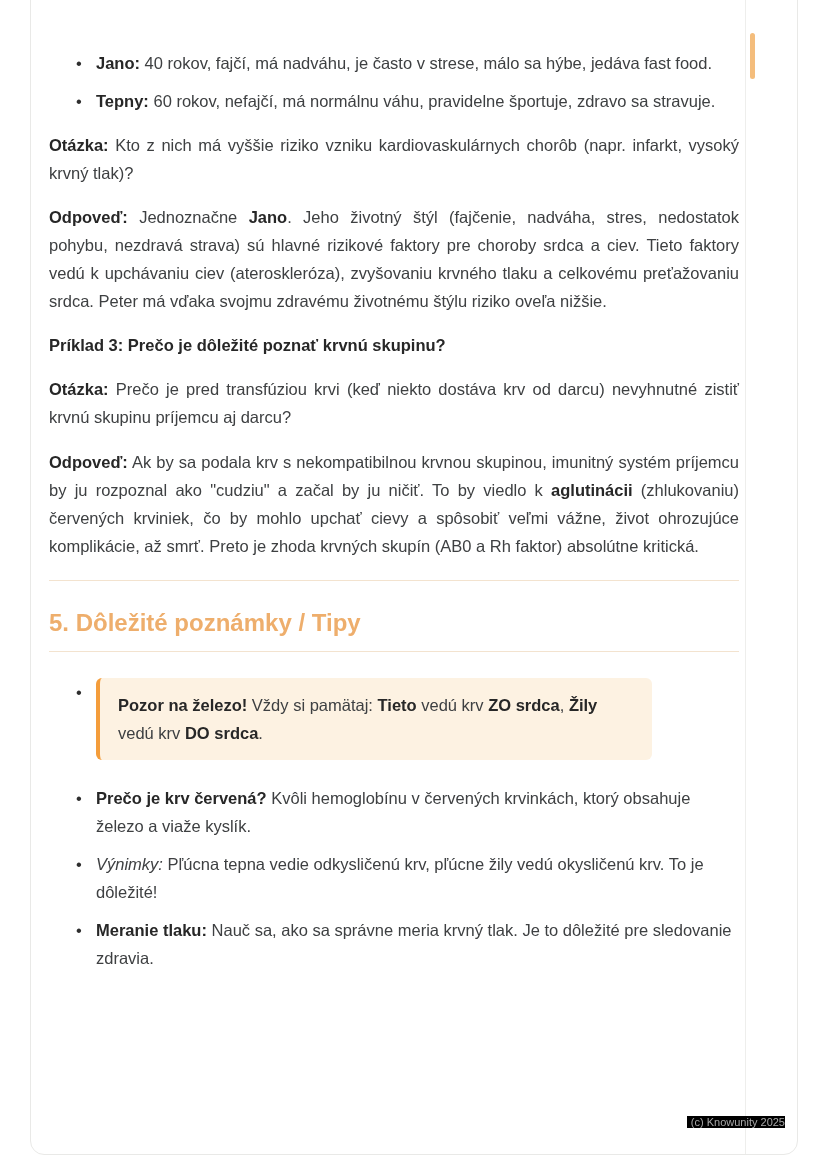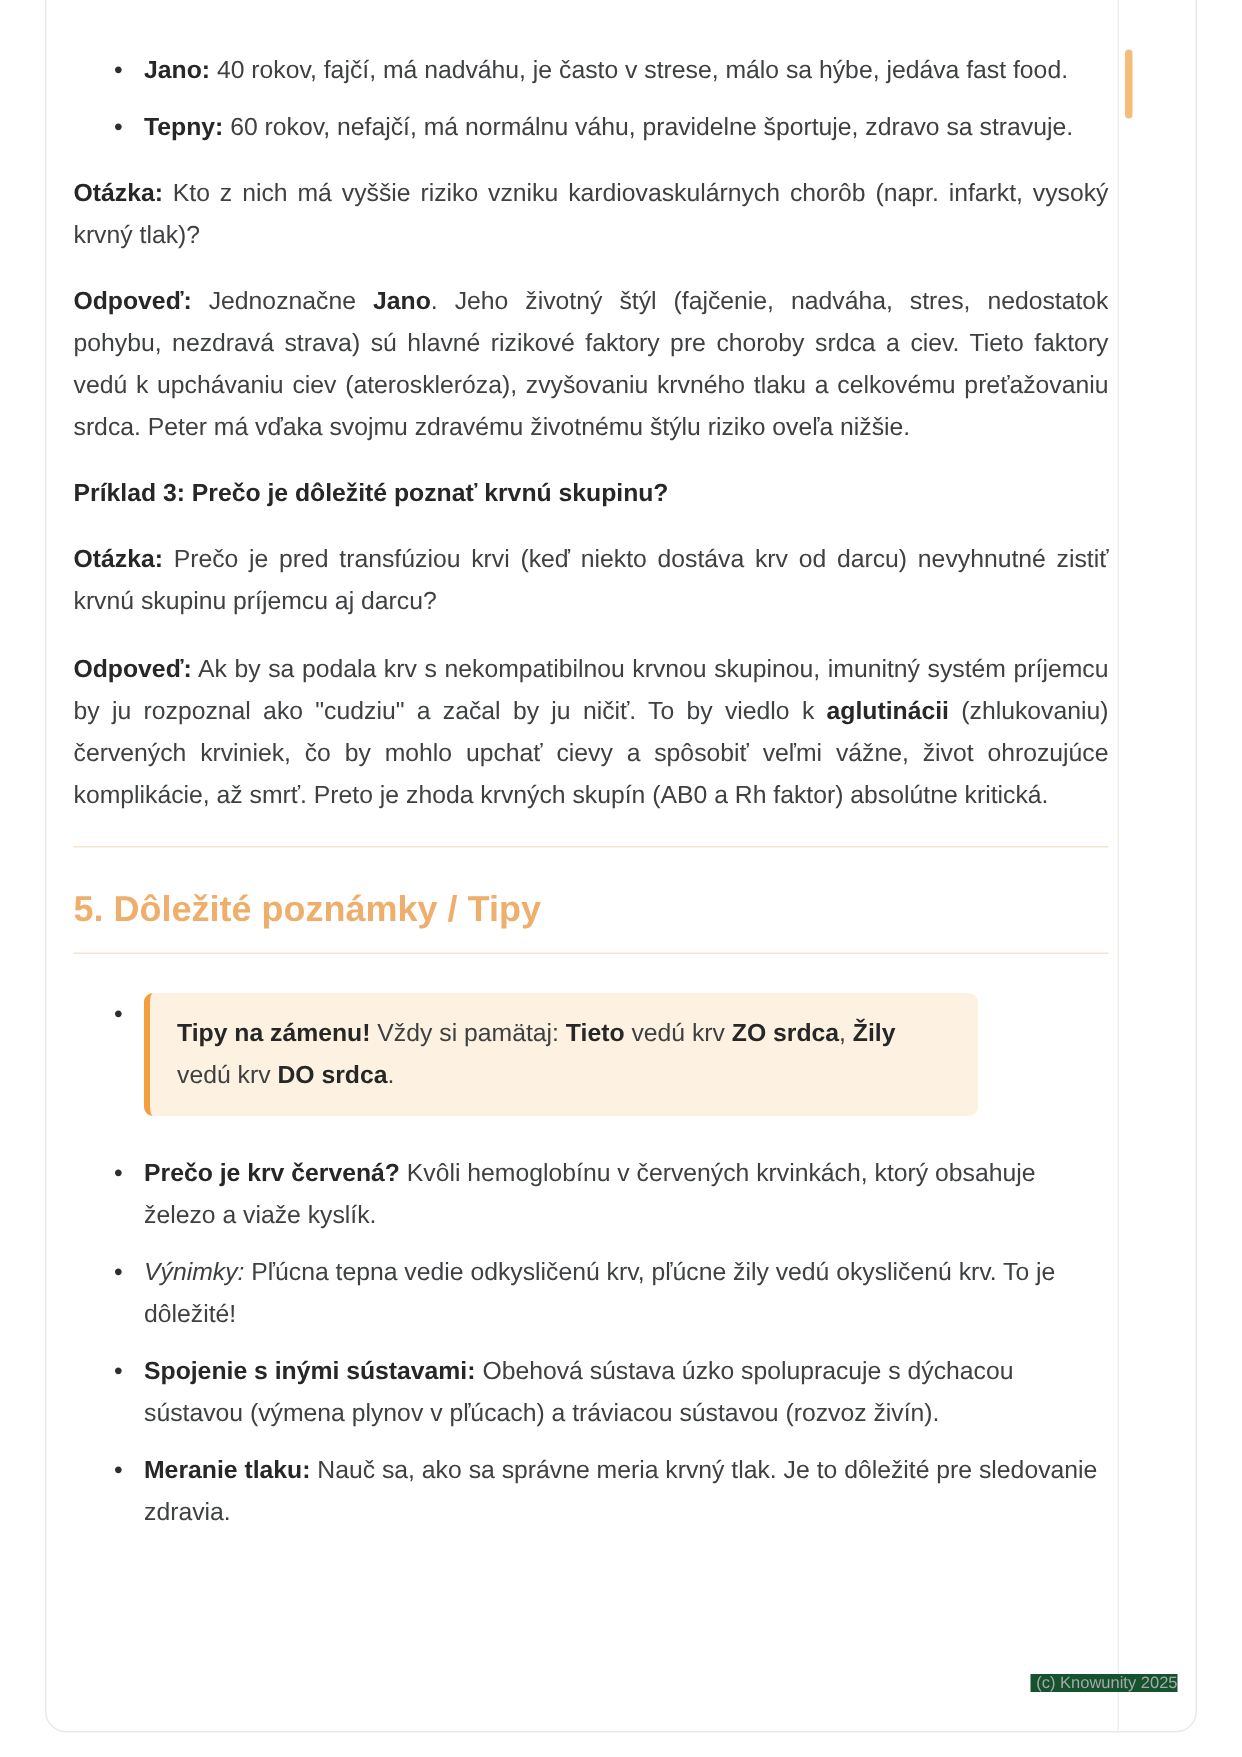--- a/index.html
+++ b/index.html
@@ -18,21 +18,21 @@
   .card {
     position:absolute;
     left:30px; top:-26px;
     width:768px; height:1181px;
     background:#ffffff;
     border:1px solid var(--card-border, #e9e9e7);
     border-radius:14px;
   }
   .content {
     position:absolute;
-    left:18px; top:58px;
+    left:18px; top:74px;
     width:690px;
     font-size:16.5px;
     line-height:1.7;
   }
   strong { font-weight:700; color:var(--text-strong, #272727); }
   em { font-style:italic; }
 
   ul.blist { list-style:none; }
   .bitem {
     position:relative;
@@ -90,21 +90,21 @@
     width:5px; height:46px;
     border-radius:3px;
     background:var(--scrollbar, #f4bd7c);
     cursor:pointer;
   }
   .footer {
     position:absolute;
     right:12px; bottom:26px;
     font-size:11px;
     color:var(--muted, #a8a8a8);
-    background:#14532d;
+    background:#000000;
     padding-left:4px;
   }
 </style>
 </head>
 <body>
 
 <div class="screen">
   <div class="card">
 
     <div class="content">
@@ -130,31 +130,28 @@
 
       <hr class="divider">
 
       <h2 class="section-heading">5. Dôležité poznámky / Tipy</h2>
 
       <hr class="divider heading-divider">
 
       <ul class="blist tips">
         <li class="bitem callout-item">
           <div class="callout">
-            <span class="rich"><strong>Tipy na zámenu!</strong><span> Vždy si pamätaj: </span><strong>Tieto</strong><span> vedú krv </span><strong>ZO srdca</strong><span>, </span><strong>Žily</strong><span> vedú krv </span><strong>DO srdca</strong><span>.</span></span>
+            <span class="rich"><strong>Pozor na železo!</strong><span> Vždy si pamätaj: </span><strong>Tieto</strong><span> vedú krv </span><strong>ZO srdca</strong><span>, </span><strong>Žily</strong><span> vedú krv </span><strong>DO srdca</strong><span>.</span></span>
           </div>
         </li>
         <li class="bitem">
           <span class="rich"><strong>Prečo je krv červená?</strong><span> Kvôli hemoglobínu v červených krvinkách, ktorý obsahuje železo a viaže kyslík.</span></span>
         </li>
         <li class="bitem">
           <span class="rich"><em>Výnimky:</em><span> Pľúcna tepna vedie odkysličenú krv, pľúcne žily vedú okysličenú krv. To je dôležité!</span></span>
-        </li>
-        <li class="bitem">
-          <span class="rich"><strong>Spojenie s inými sústavami:</strong><span> Obehová sústava úzko spolupracuje s dýchacou sústavou (výmena plynov v pľúcach) a tráviacou sústavou (rozvoz živín).</span></span>
         </li>
         <li class="bitem">
           <span class="rich"><strong>Meranie tlaku:</strong><span> Nauč sa, ako sa správne meria krvný tlak. Je to dôležité pre sledovanie zdravia.</span></span>
         </li>
       </ul>
 
     </div>
 
     <div class="rail-line"></div>
     <div class="scroll-thumb"></div>

